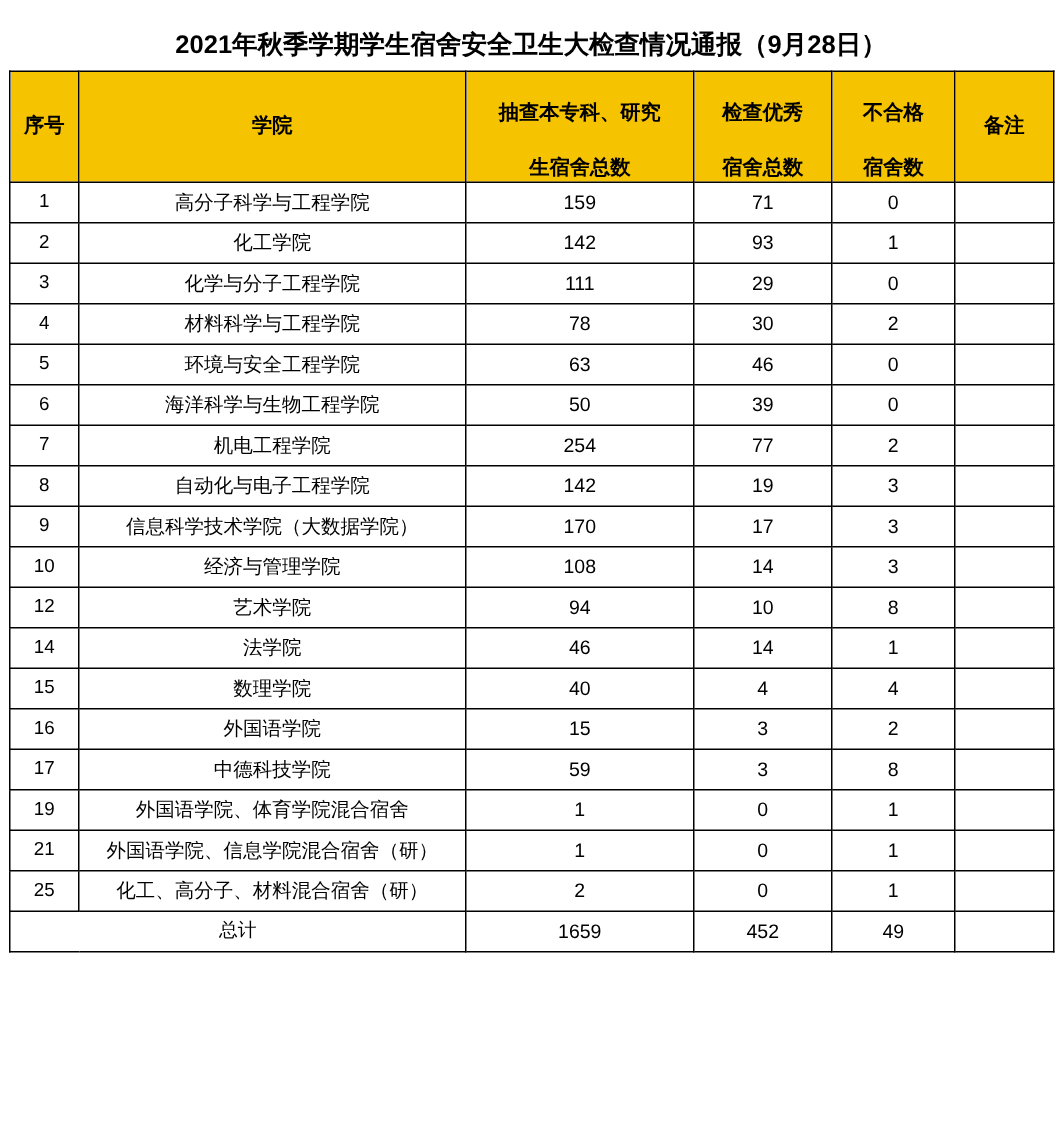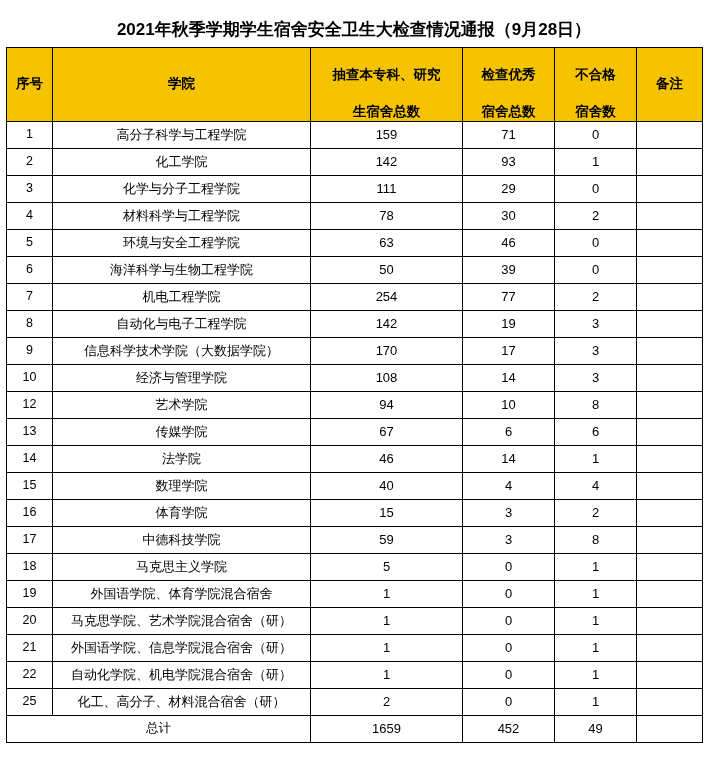--- a/index.html
+++ b/index.html
@@ -196,94 +196,62 @@
         </tr>
         <tr>
           <td>12</td>
           <td class="cell-name">艺术学院</td>
           <td>94</td>
           <td>10</td>
           <td>8</td>
           <td></td>
         </tr>
         <tr>
-          <td>13</td>
-          <td class="cell-name">传媒学院</td>
-          <td>67</td>
-          <td>6</td>
-          <td>6</td>
-          <td></td>
-        </tr>
-        <tr>
           <td>14</td>
           <td class="cell-name">法学院</td>
           <td>46</td>
           <td>14</td>
           <td>1</td>
           <td></td>
         </tr>
         <tr>
           <td>15</td>
           <td class="cell-name">数理学院</td>
           <td>40</td>
           <td>4</td>
           <td>4</td>
           <td></td>
         </tr>
         <tr>
           <td>16</td>
-          <td class="cell-name">体育学院</td>
+          <td class="cell-name">外国语学院</td>
           <td>15</td>
           <td>3</td>
           <td>2</td>
           <td></td>
         </tr>
         <tr>
           <td>17</td>
           <td class="cell-name">中德科技学院</td>
           <td>59</td>
           <td>3</td>
           <td>8</td>
           <td></td>
         </tr>
         <tr>
-          <td>18</td>
-          <td class="cell-name">马克思主义学院</td>
-          <td>5</td>
-          <td>0</td>
-          <td>1</td>
-          <td></td>
-        </tr>
-        <tr>
           <td>19</td>
           <td class="cell-name">外国语学院、体育学院混合宿舍</td>
           <td>1</td>
           <td>0</td>
           <td>1</td>
           <td></td>
         </tr>
         <tr>
-          <td>20</td>
-          <td class="cell-name">马克思学院、艺术学院混合宿舍（研）</td>
-          <td>1</td>
-          <td>0</td>
-          <td>1</td>
-          <td></td>
-        </tr>
-        <tr>
           <td>21</td>
           <td class="cell-name">外国语学院、信息学院混合宿舍（研）</td>
-          <td>1</td>
-          <td>0</td>
-          <td>1</td>
-          <td></td>
-        </tr>
-        <tr>
-          <td>22</td>
-          <td class="cell-name">自动化学院、机电学院混合宿舍（研）</td>
           <td>1</td>
           <td>0</td>
           <td>1</td>
           <td></td>
         </tr>
         <tr>
           <td>25</td>
           <td class="cell-name">化工、高分子、材料混合宿舍（研）</td>
           <td>2</td>
           <td>0</td>

